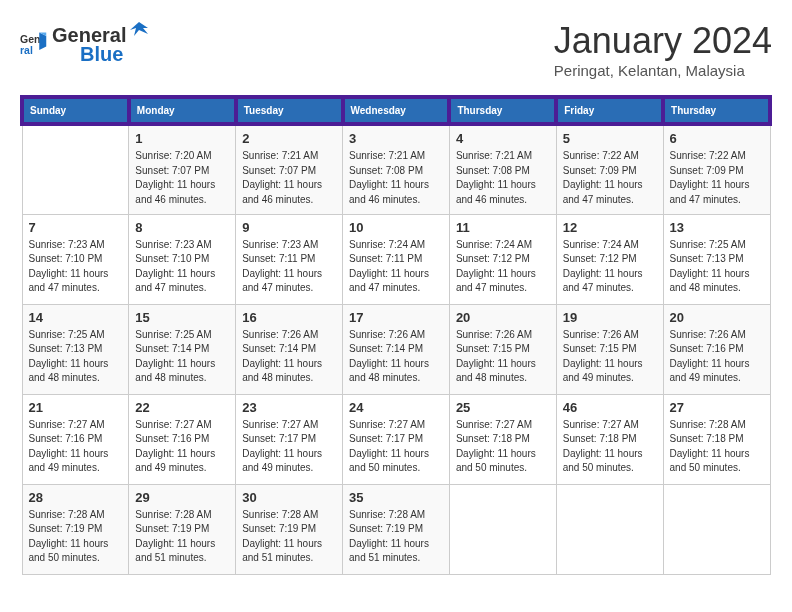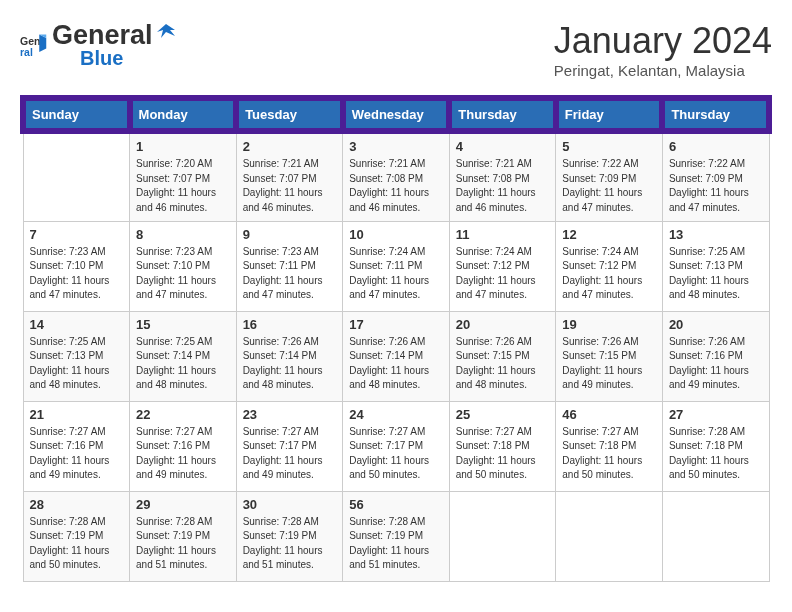--- a/index.html
+++ b/index.html
@@ -40,23 +40,23 @@
     table {
       width: 100%;
       border-collapse: collapse;
       font-size: 11px;
     }
     thead tr th {
       background-color: #2a6db5;
       color: #fff;
       padding: 6px 6px;
       text-align: left;
-      font-size: 13px;
+      font-size: 10px;
       font-weight: bold;
-      border: 6px solid #4c1d95;
+      border: 4px solid #4c1d95;
     }
     tbody tr td {
       border: 1px solid #ccc;
       vertical-align: top;
       padding: 5px 6px;
       min-height: 80px;
       height: 90px;
     }
     tbody tr:nth-child(odd) td {
       background-color: #f9f9f9;
@@ -86,21 +86,21 @@
 <div class="header">
   <div class="logo">
     <svg class="logo-icon" viewBox="0 0 32 32" xmlns="http://www.w3.org/2000/svg">
       <text x="0" y="16" font-size="12" font-weight="bold" fill="#333">Gene</text>
       <text x="0" y="28" font-size="12" font-weight="bold" fill="#1a6fc4">ral</text>
       <polygon points="22,4 30,8 30,20 22,24" fill="#1a6fc4"></polygon>
       <polygon points="22,4 30,4 30,8" fill="#5aaaee"></polygon>
     </svg>
     <div>
       <div style="display:flex; align-items:baseline; gap:0;">
-        <span style="font-size:27px; font-weight:bold; color:#333;">General</span>
+        <span style="font-size:20px; font-weight:bold; color:#333;">General</span>
         <svg width="22" height="22" viewBox="0 0 22 22" style="margin-left:2px;">
           <polygon points="11,2 20,8 15,8 20,14 11,10 6,16 8,8 2,10" fill="#1a6fc4"></polygon>
         </svg>
       </div>
       <div style="font-size:20px; font-weight:bold; color:#1a6fc4; margin-top:-4px;margin-left:28px;">Blue</div>
     </div>
   </div>
   <div class="title-block">
     <div class="month-title">January 2024</div>
     <div class="location">Peringat, Kelantan, Malaysia</div>
@@ -244,21 +244,21 @@
         </td>
         <td>
           <span class="day-num">29</span>
           <div class="day-info">Sunrise: 7:28 AM<br>Sunset: 7:19 PM<br>Daylight: 11 hours<br>and 51 minutes.</div>
         </td>
         <td>
           <span class="day-num">30</span>
           <div class="day-info">Sunrise: 7:28 AM<br>Sunset: 7:19 PM<br>Daylight: 11 hours<br>and 51 minutes.</div>
         </td>
         <td>
-          <span class="day-num">56</span>
+          <span class="day-num">35</span>
           <div class="day-info">Sunrise: 7:28 AM<br>Sunset: 7:19 PM<br>Daylight: 11 hours<br>and 51 minutes.</div>
         </td>
         <td class="empty-cell"></td>
         <td class="empty-cell"></td>
         <td class="empty-cell"></td>
       </tr>
     </tbody>
 </table>
 
 </body></html>

